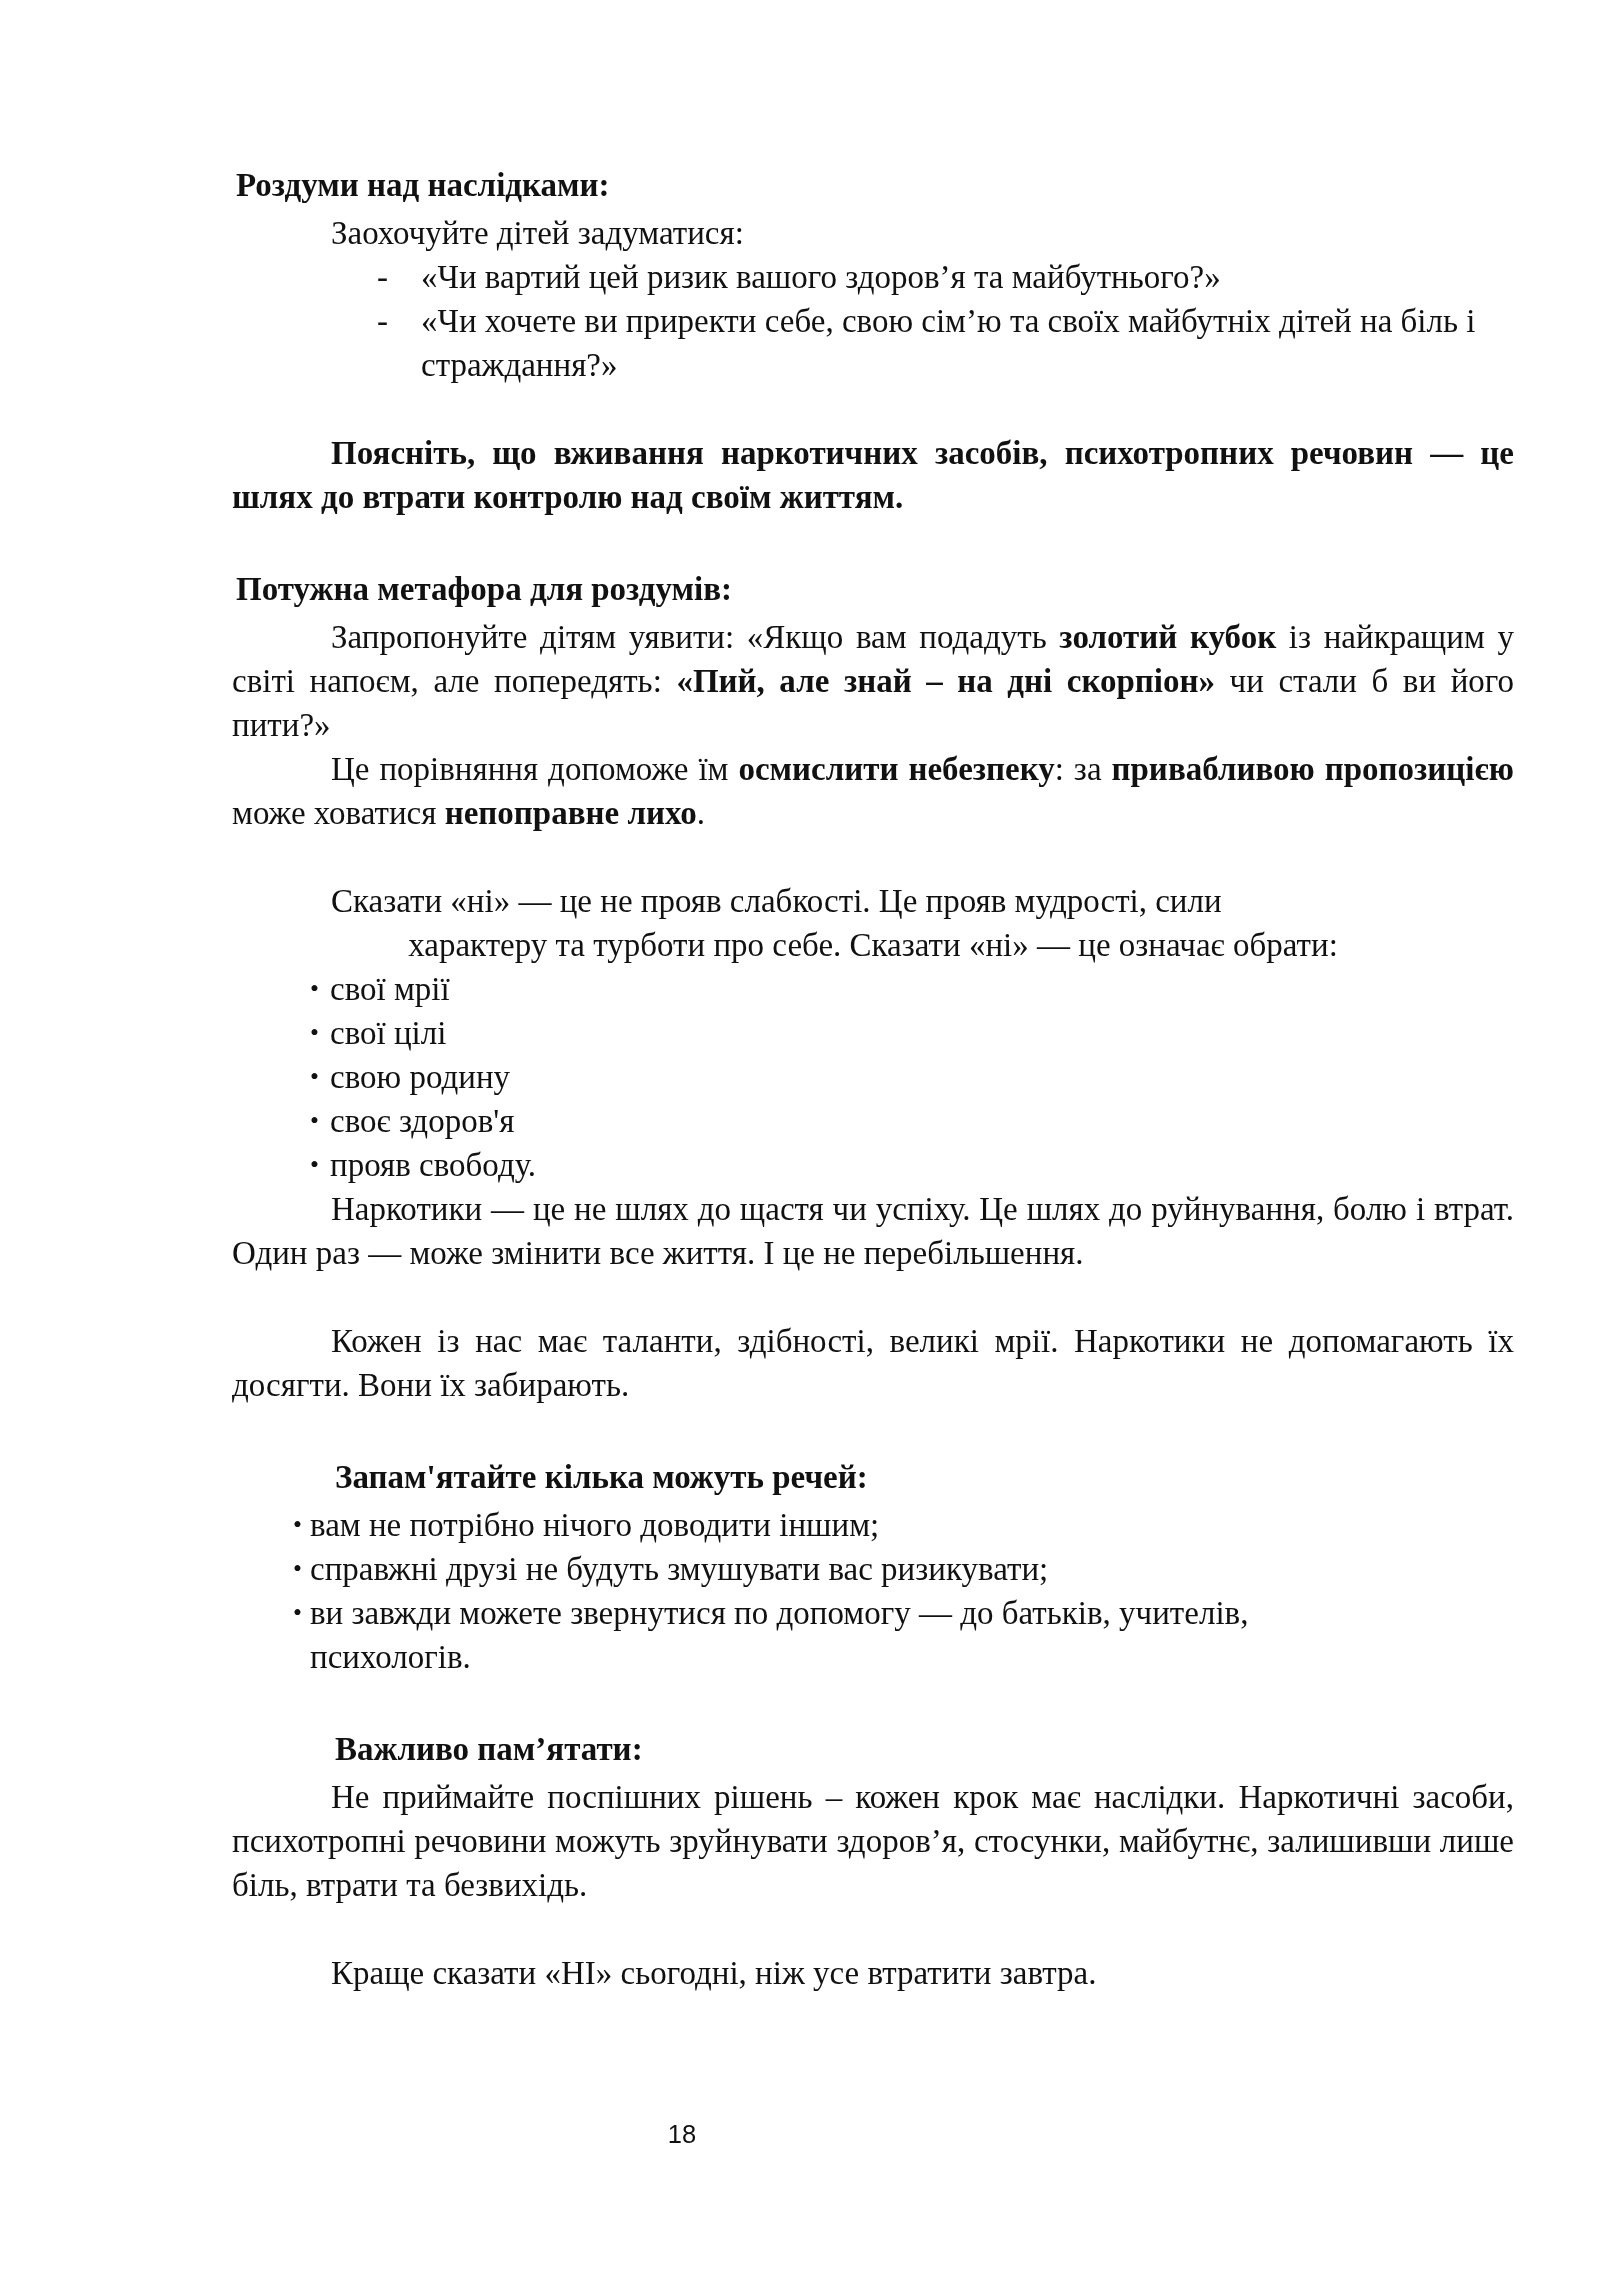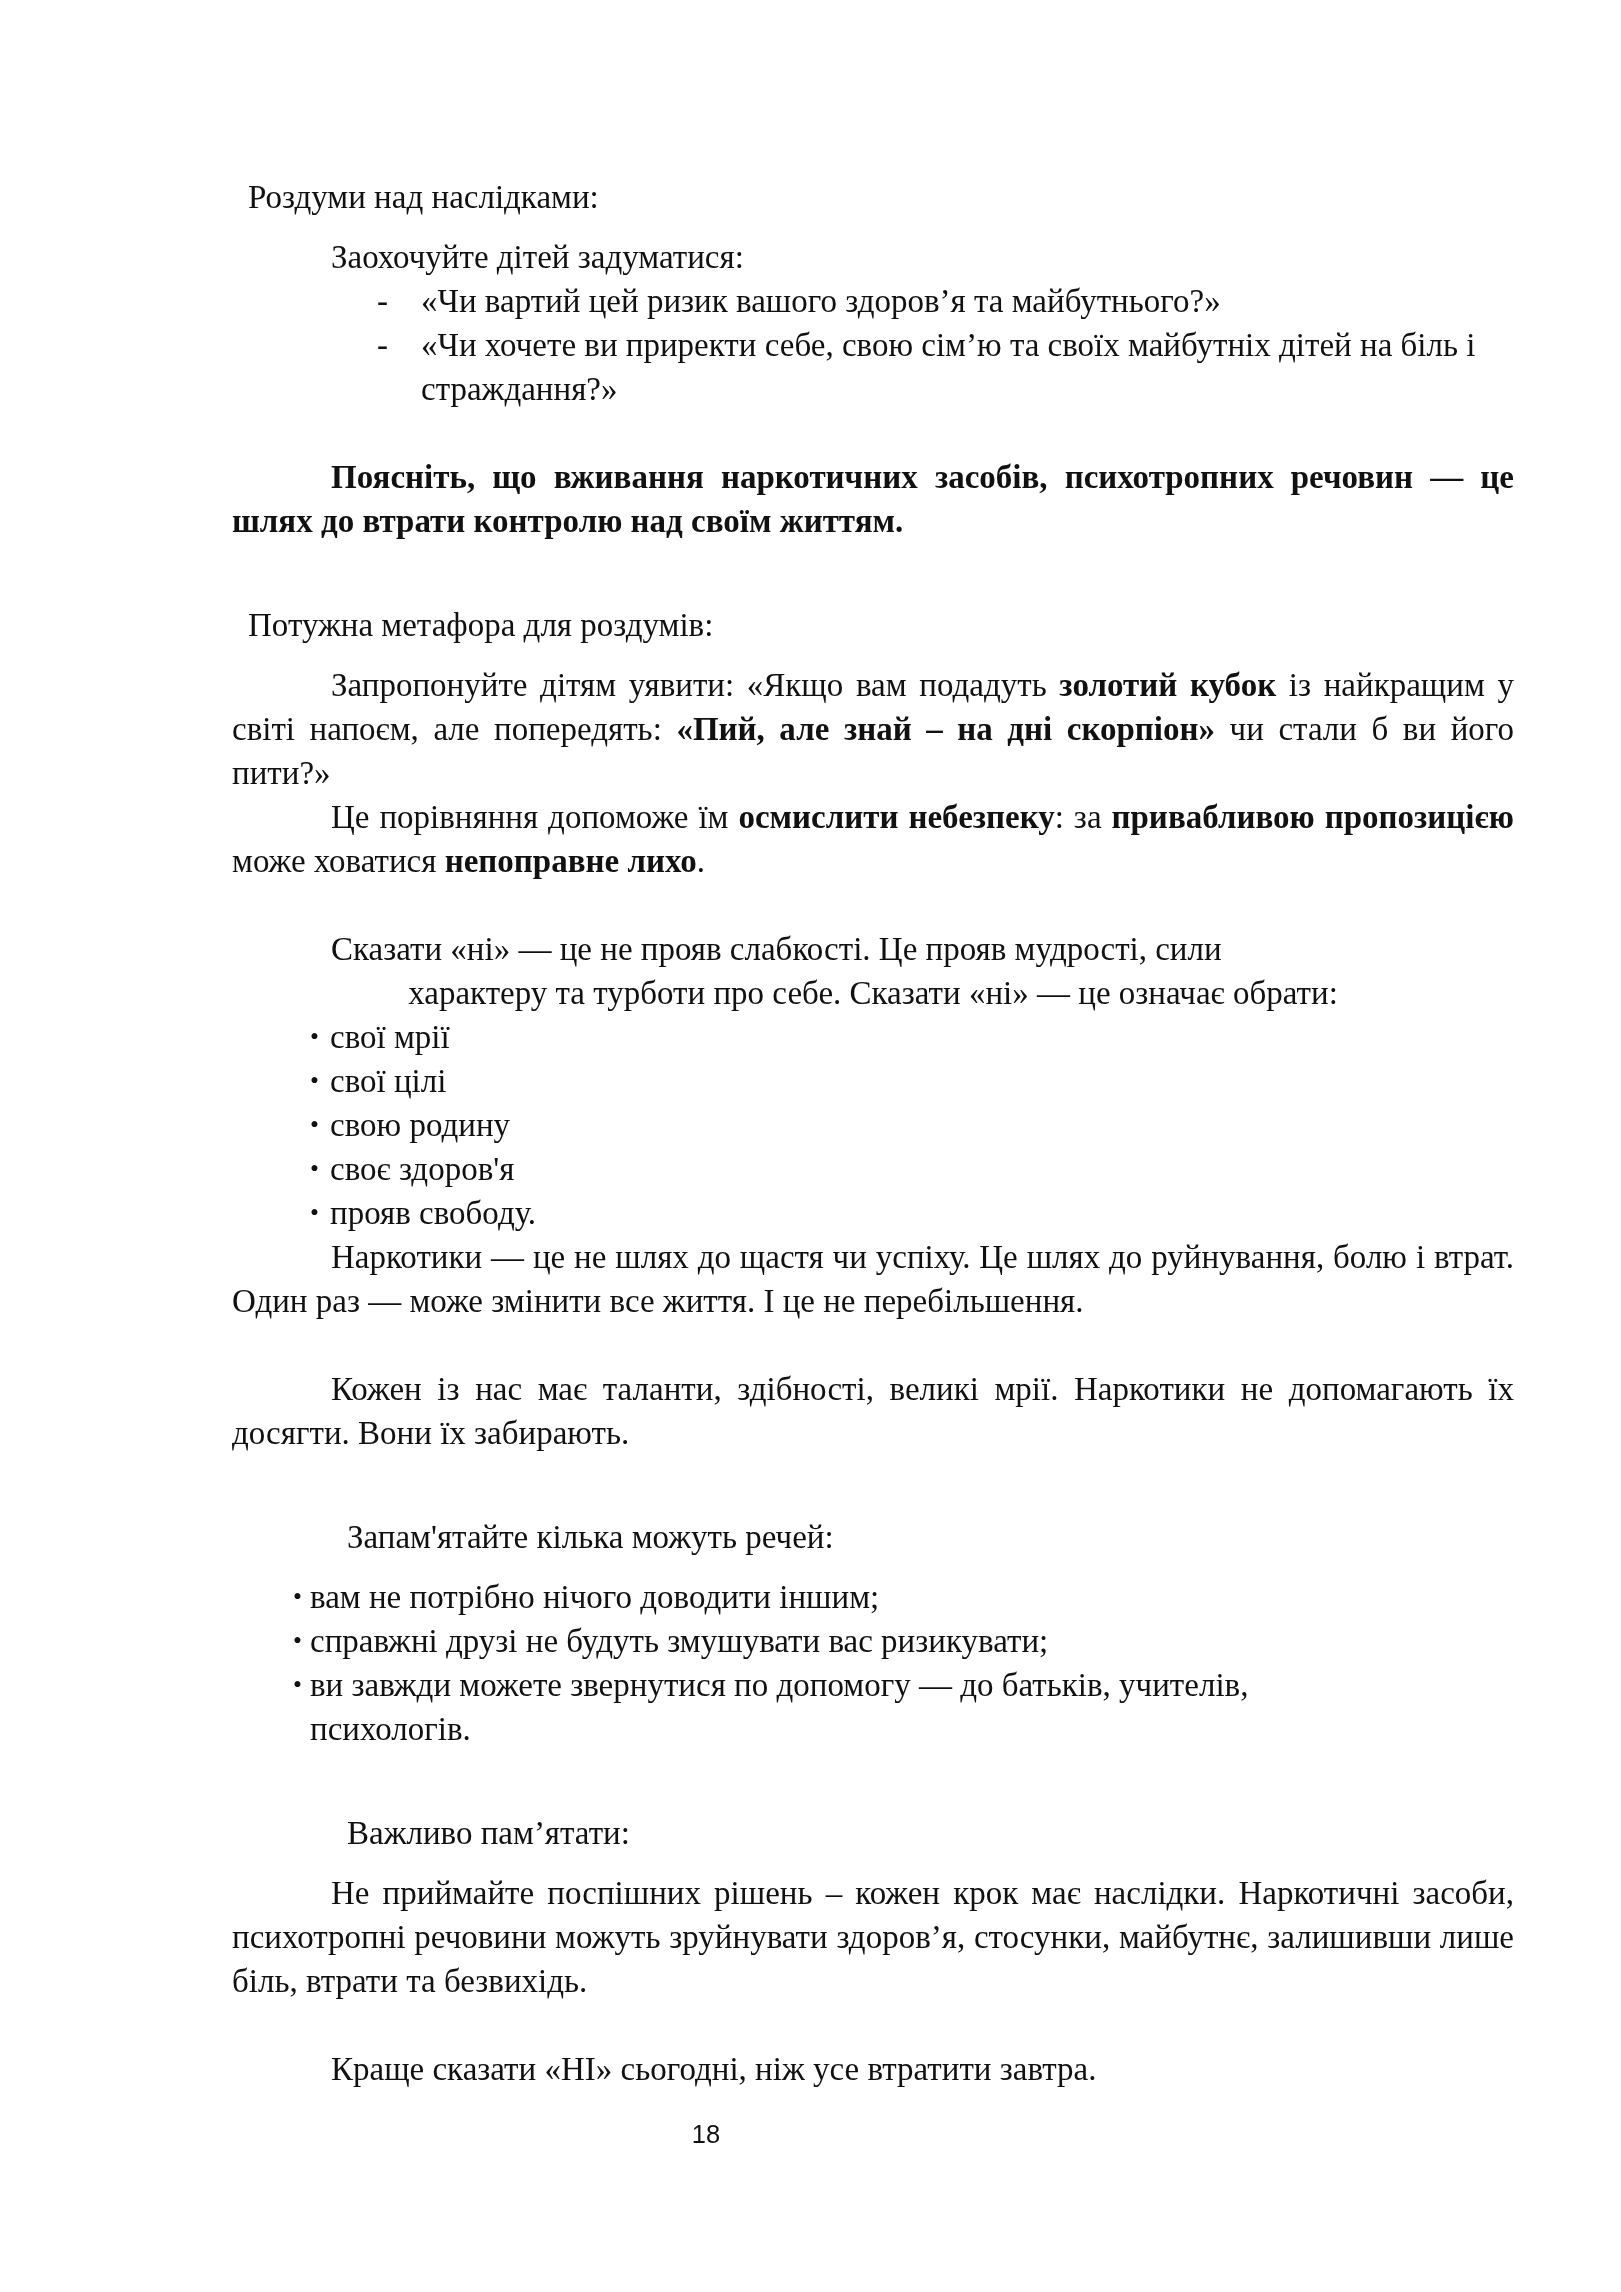--- a/index.html
+++ b/index.html
@@ -5,34 +5,34 @@
   html, body { margin: 0; padding: 0; background: #ffffff; }
   body { width: 1621px; height: 2293px; position: relative; overflow: hidden; }
   .page {
     position: absolute; left: 232px; top: 159px; width: 1282px;
     font-family: "Liberation Serif", serif; font-size: 33px; line-height: 44px; color: #111;
   }
   .p { margin: 0; text-align: justify; }
   .indent { text-indent: 99px; }
   .b { font-weight: bold; }
   .gap { height: 44px; }
-  .h { margin: 16px; font-weight: normal; }
+  .h { margin: 4px; font-weight: bold; }
   .h.ind { padding-left: 99px; }
   .dash-list { list-style: none; margin: 0; padding: 0; }
   .dash-list li { position: relative; padding-left: 189px; }
   .dash-list li .dash { position: absolute; left: 145px; top: 0; }
   .bul-list { list-style: none; margin: 0; padding: 0; }
   .bul-list li { position: relative; padding-left: 98px; }
   .bul-list li .dot { position: absolute; left: 78px; top: 0; font-size: 25.5px; }
   .bul-list.tight li { padding-left: 78px; }
   .bul-list.tight li .dot { left: 61px; }
   .last-line-justify { text-align-last: justify; }
   .pagenum {
     position: absolute; left: 0; width: 1364px; top: 2120px; text-align: center;
-    font-family: "Liberation Sans", sans-serif; font-size: 25.5px; color: #111; padding-left: 24px;
+    font-family: "Liberation Sans", sans-serif; font-size: 25.5px; color: #111;
   }
 </style>
 </head>
 <body>
 
 <div class="page">
 
   <p class="h">Роздуми над наслідками:</p>
   <p class="p indent">Заохочуйте дітей задуматися:</p>
   <ul class="dash-list">

